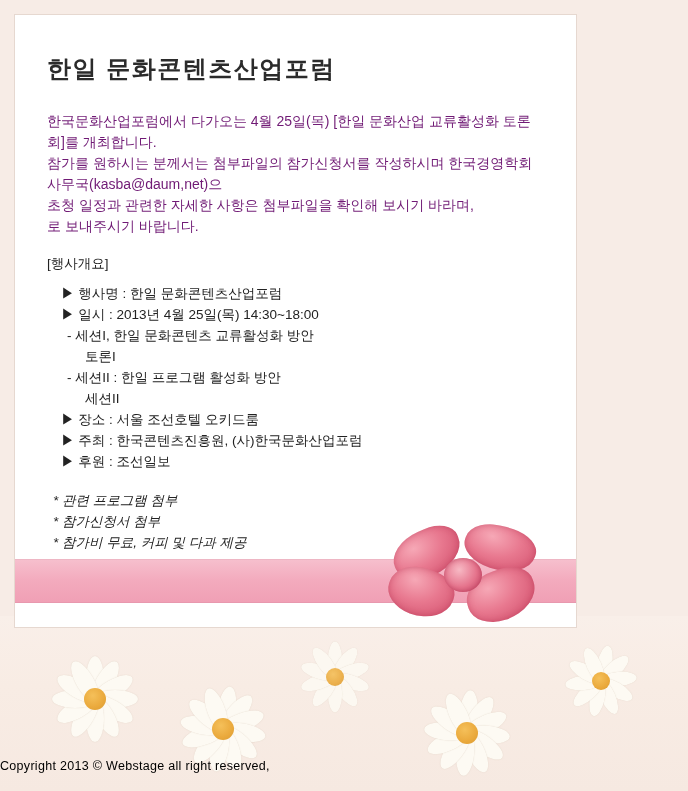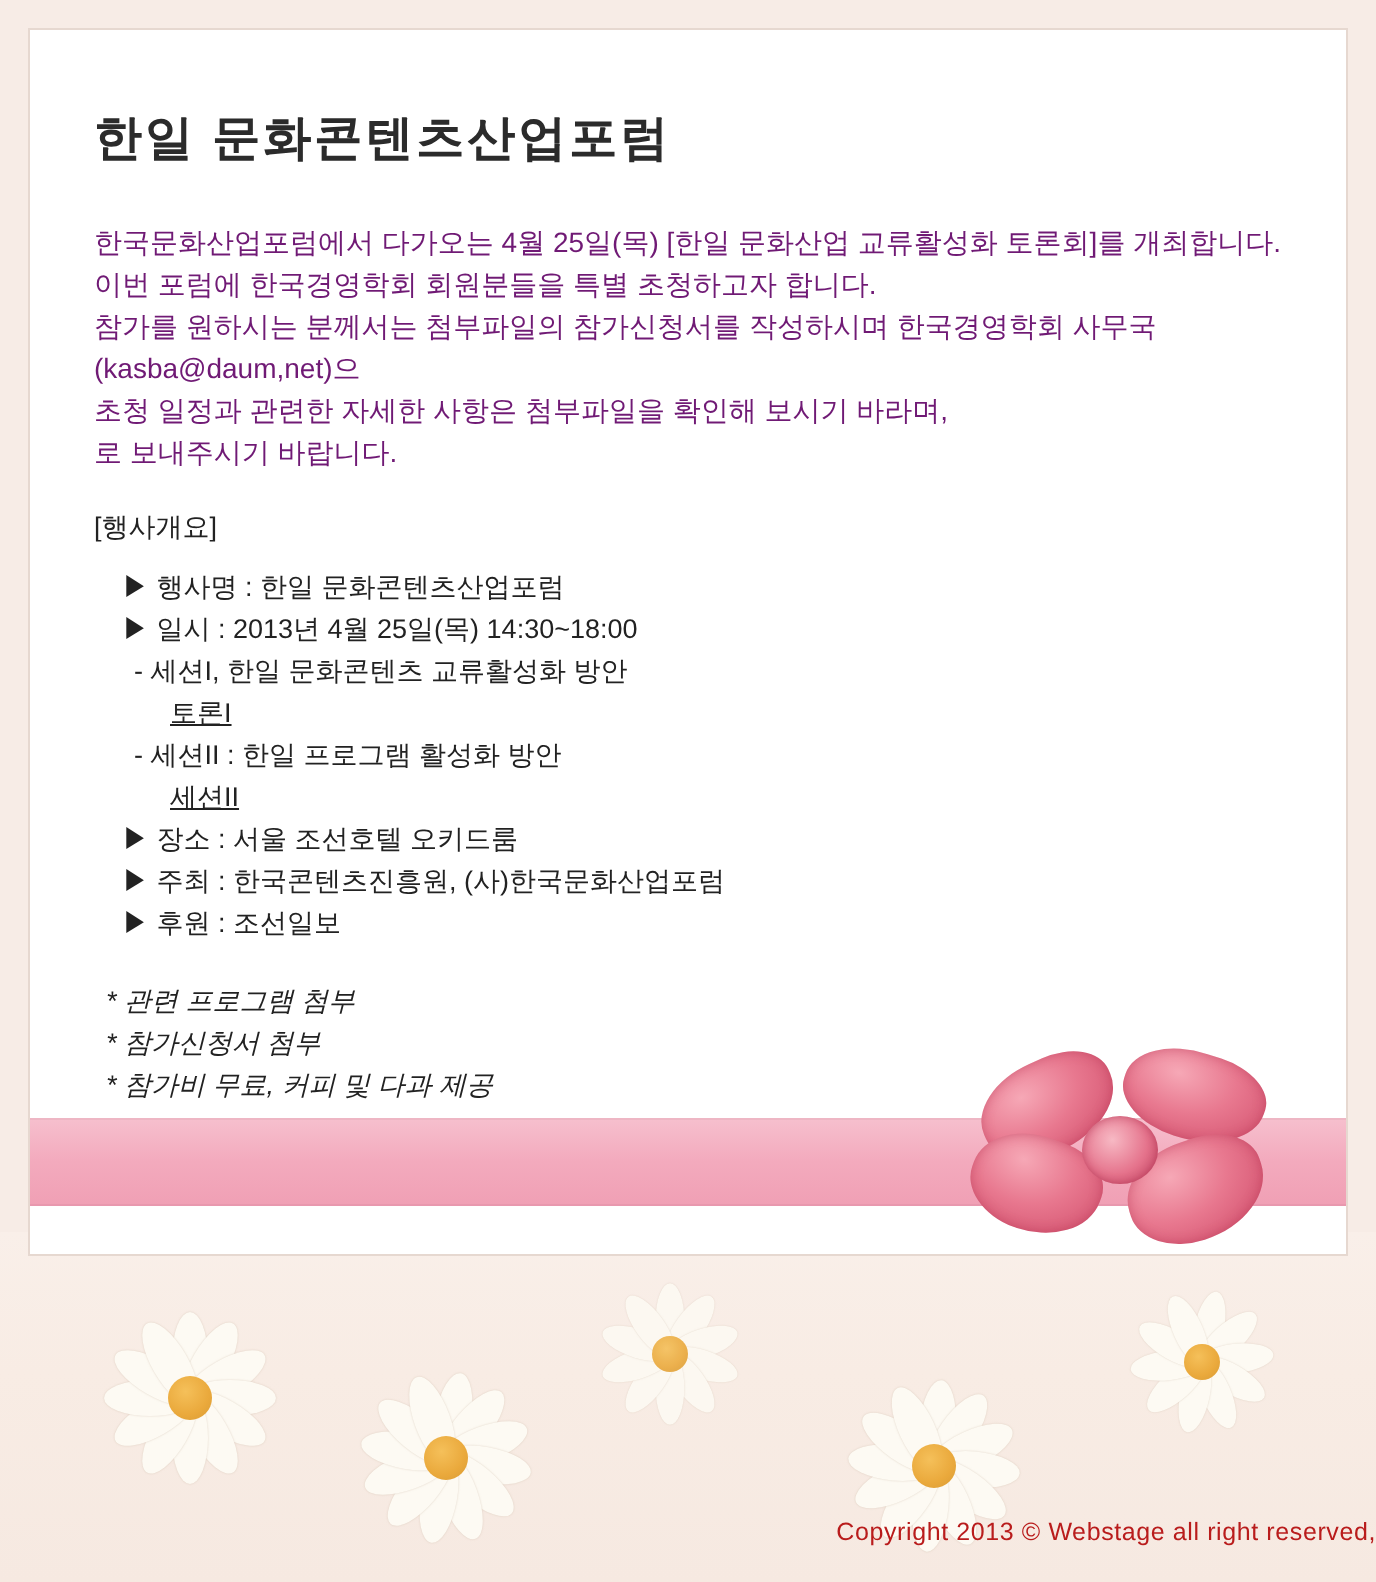--- a/index.html
+++ b/index.html
@@ -41,21 +41,21 @@
     width: 22px; height: 22px;
     margin-left: -11px; margin-top: -11px;
     border-radius: 50%;
     background: radial-gradient(circle at 40% 35%, #f5c05a 0%, #eaa93c 60%, #d89a34 100%);
   }
 
   
   .card {
     position: absolute;
     left: 14px; top: 14px;
-    width: 660px;
+    width: 563px;
     height: 614px;
     background: #ffffff;
     border: 1px solid #e6d8d0;
   }
 
   .card-inner {
     padding: 30px 32px 0 32px;
   }
 
   .title {
@@ -89,21 +89,20 @@
     font-size: 13.5px;
     color: #222;
     line-height: 21px;
     padding-left: 14px;
   }
   .bullets li.sub {
     padding-left: 20px;
   }
   .bullets li.sub2 {
     padding-left: 38px;
-    text-decoration: underline;
   }
 
   .notes {
     margin-top: 18px;
   }
   .notes div {
     font-size: 13.5px;
     color: #222;
     line-height: 21px;
     padding-left: 6px;
@@ -155,23 +154,23 @@
     border-radius: 50%;
     background: radial-gradient(circle at 40% 35%, #f7b9c4 0%, #e5738c 55%, #c24161 100%);
     box-shadow: inset 0 0 5px rgba(150,25,55,0.45);
   }
 
   
   .footer {
     position: absolute;
     left: 0; right: 0;
     bottom: 18px;
-    text-align: right;
+    text-align: left;
     font-size: 12.5px;
-    color: #b91c1c;
+    color: #000000;
     letter-spacing: 0.3px;
   }
 </style>
 </head>
 <body>
 
 <div class="bg-bottom">
   <div class="daisy" style="left:40px; top:28px; width:110px; height:110px;">
     <div class="petal" style="transform:rotate(0deg) translateY(-20px);"></div>
     <div class="petal" style="transform:rotate(30deg) translateY(-20px);"></div>
@@ -244,21 +243,20 @@
     <div class="core" style="width:18px;height:18px;margin-left:-9px;margin-top:-9px;"></div>
   </div>
 </div>
 
 <div class="card">
   <div class="card-inner">
 
     <div class="title">한일 문화콘텐츠산업포럼</div>
 
     <p class="para">한국문화산업포럼에서 다가오는 4월 25일(목) [한일 문화산업 교류활성화 토론회]를 개최합니다.</p>
-    <p class="para">이번 포럼에 한국경영학회 회원분들을 특별 초청하고자 합니다.</p>
     <p class="para">참가를 원하시는 분께서는 첨부파일의 참가신청서를 작성하시며 한국경영학회 사무국(kasba@daum,net)으</p>
     <p class="para">초청 일정과 관련한 자세한 사항은 첨부파일을 확인해 보시기 바라며,</p>
     <p class="para spaced">로 보내주시기 바랍니다.</p>
 
     <div class="section-label">[행사개요]</div>
 
     <ul class="bullets">
       <li>▶ 행사명 : 한일 문화콘텐츠산업포럼</li>
       <li>▶ 일시 : 2013년 4월 25일(목) 14:30~18:00</li>
       <li class="sub">- 세션I, 한일 문화콘텐츠 교류활성화 방안</li>

